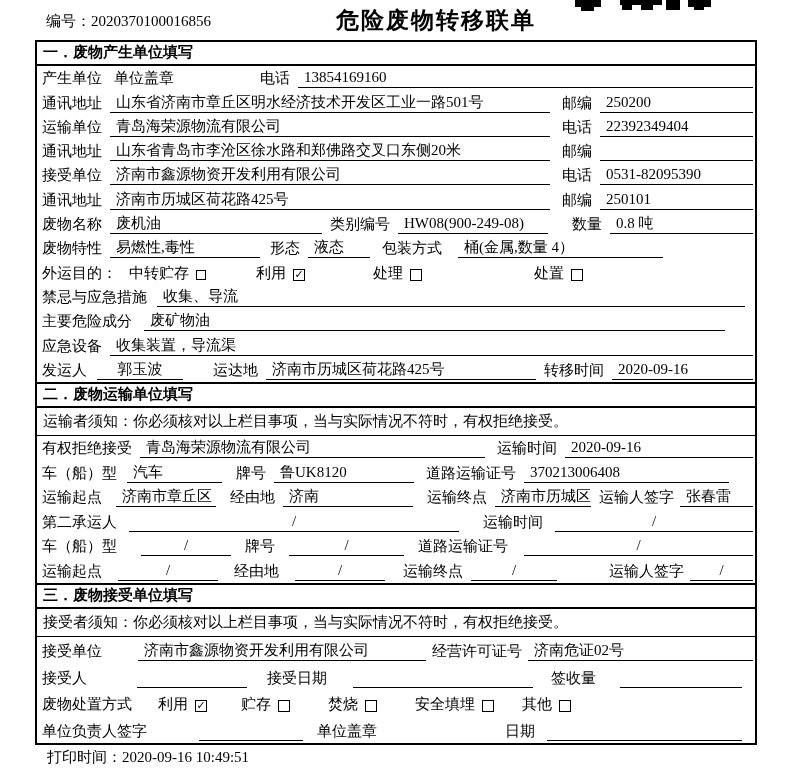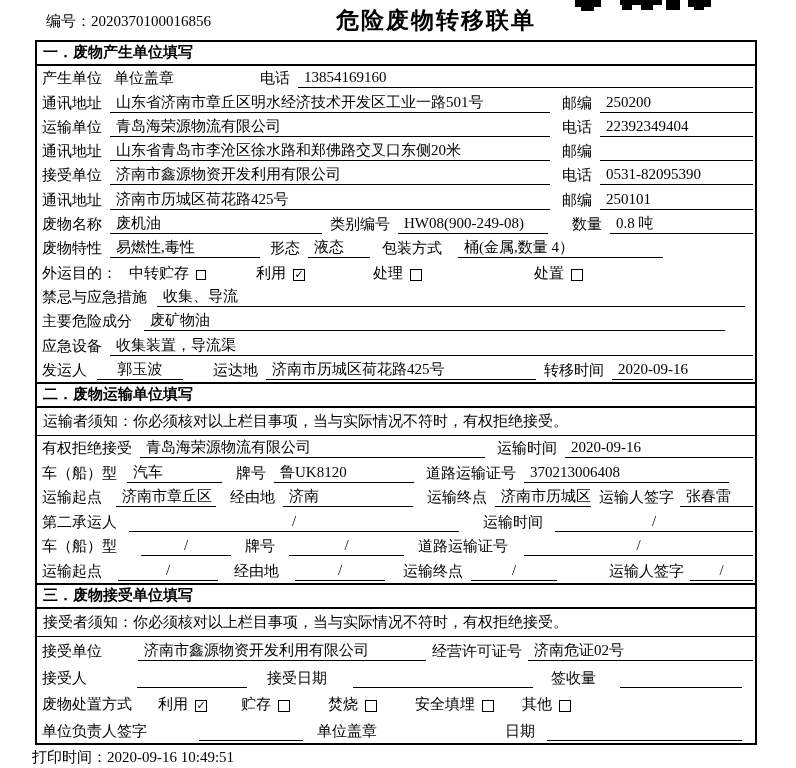--- a/index.html
+++ b/index.html
@@ -28,21 +28,21 @@
   .row > * { margin-bottom:2px; }
   .lbl { flex:none; white-space:nowrap; line-height:20px; }
   .u { border-bottom:1px solid #000; white-space:nowrap; height:20px; line-height:19px;
        padding-left:6px; flex:none; overflow:visible; }
   .u.c { text-align:center; padding-left:0; }
   .fill { flex:1 1 auto; }
   .cb { flex:none; width:12px; height:12px; border:1.5px solid #000; margin-left:7px;
         margin-bottom:4px; text-align:center; line-height:10px; font-size:11px;
         font-family:"DejaVu Sans",sans-serif; padding:0; }
 
-  .printline { position:absolute; left:32px; top:748px; white-space:nowrap; }
+  .printline { position:absolute; left:47px; top:748px; white-space:nowrap; }
 </style>
 </head>
 <body>
 
 <div class="serial">
   <span>编号：</span><span>2020370100016856</span>
 </div>
 <div class="doc-title">危险废物转移联单</div>
 
 <div class="qr-frag">

